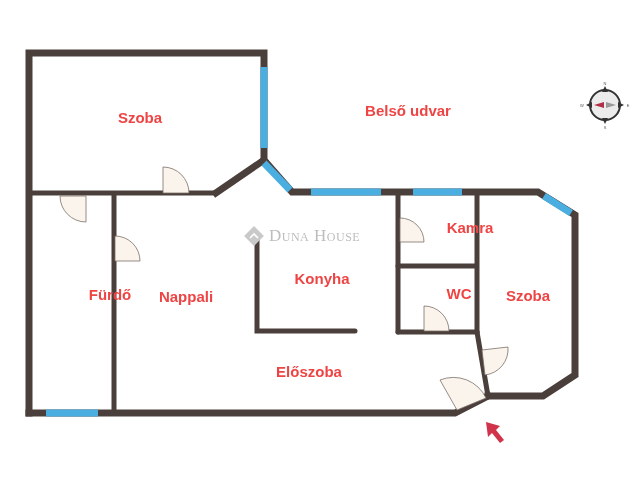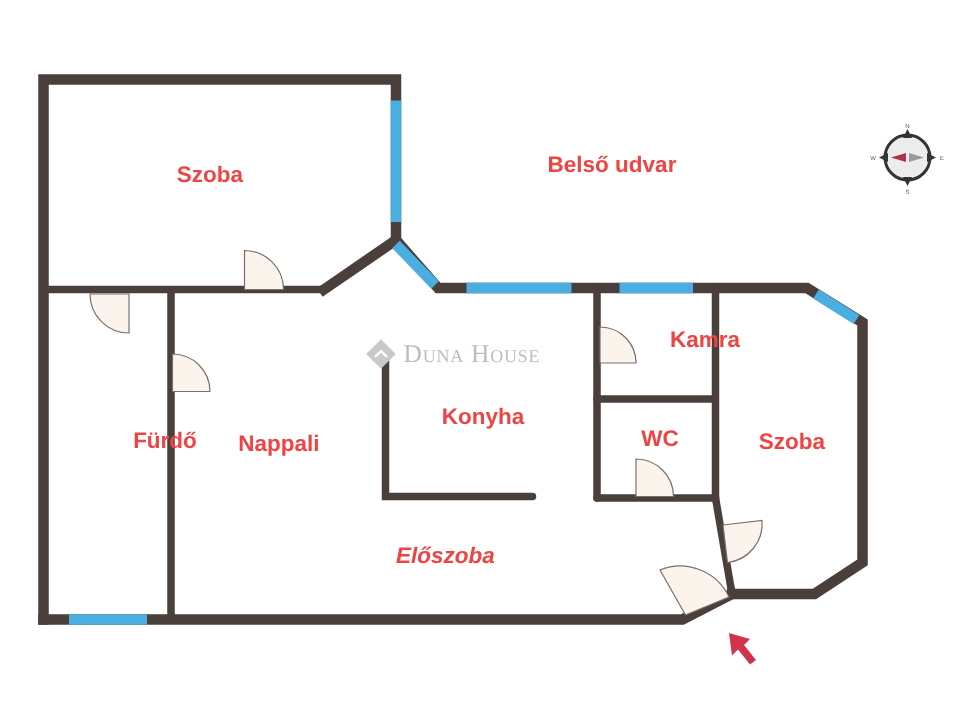--- a/index.html
+++ b/index.html
@@ -69,23 +69,23 @@
     <path class="door-leaf" d="M457,410 L440,380 A36,36 0 0 1 486,398 Z"></path>
   </g>
 </svg>
 
 <div class="room-label" style="left:140px; top:117px;">Szoba</div>
 <div class="room-label" style="left:408px; top:110px;">Belső udvar</div>
 <div class="room-label" style="left:322px; top:278px;">Konyha</div>
 <div class="room-label" style="left:448px; top:227px;padding-left:44px;">Kamra</div>
 <div class="room-label" style="left:74px; top:294px;margin-left:36px;">Fürdő</div>
 <div class="room-label" style="left:186px; top:296px;text-align:center;">Nappali</div>
-<div class="room-label" style="left:440px; top:293px;text-align:right;">WC</div>
+<div class="room-label" style="left:459px; top:293px;text-align:right;">WC</div>
 <div class="room-label" style="left:528px; top:295px;">Szoba</div>
-<div class="room-label" style="left:297px; top:371px;font-style:italic;">Előszoba</div>
+<div class="room-label" style="left:309px; top:371px;">Előszoba</div>
 
 <div class="watermark">
   <svg class="wm-logo" viewBox="0 0 22 22">
     <rect x="4" y="4" width="14" height="14" transform="rotate(45 11 11)" fill="#c9c9c9"></rect>
     <path d="M7,13 L11,9 L15,13" stroke="#ffffff" stroke-width="1.6" fill="none"></path>
   </svg>
   <span class="wm-text">Duna House</span>
 </div>
 
 <svg class="compass" viewBox="0 0 50 50">

